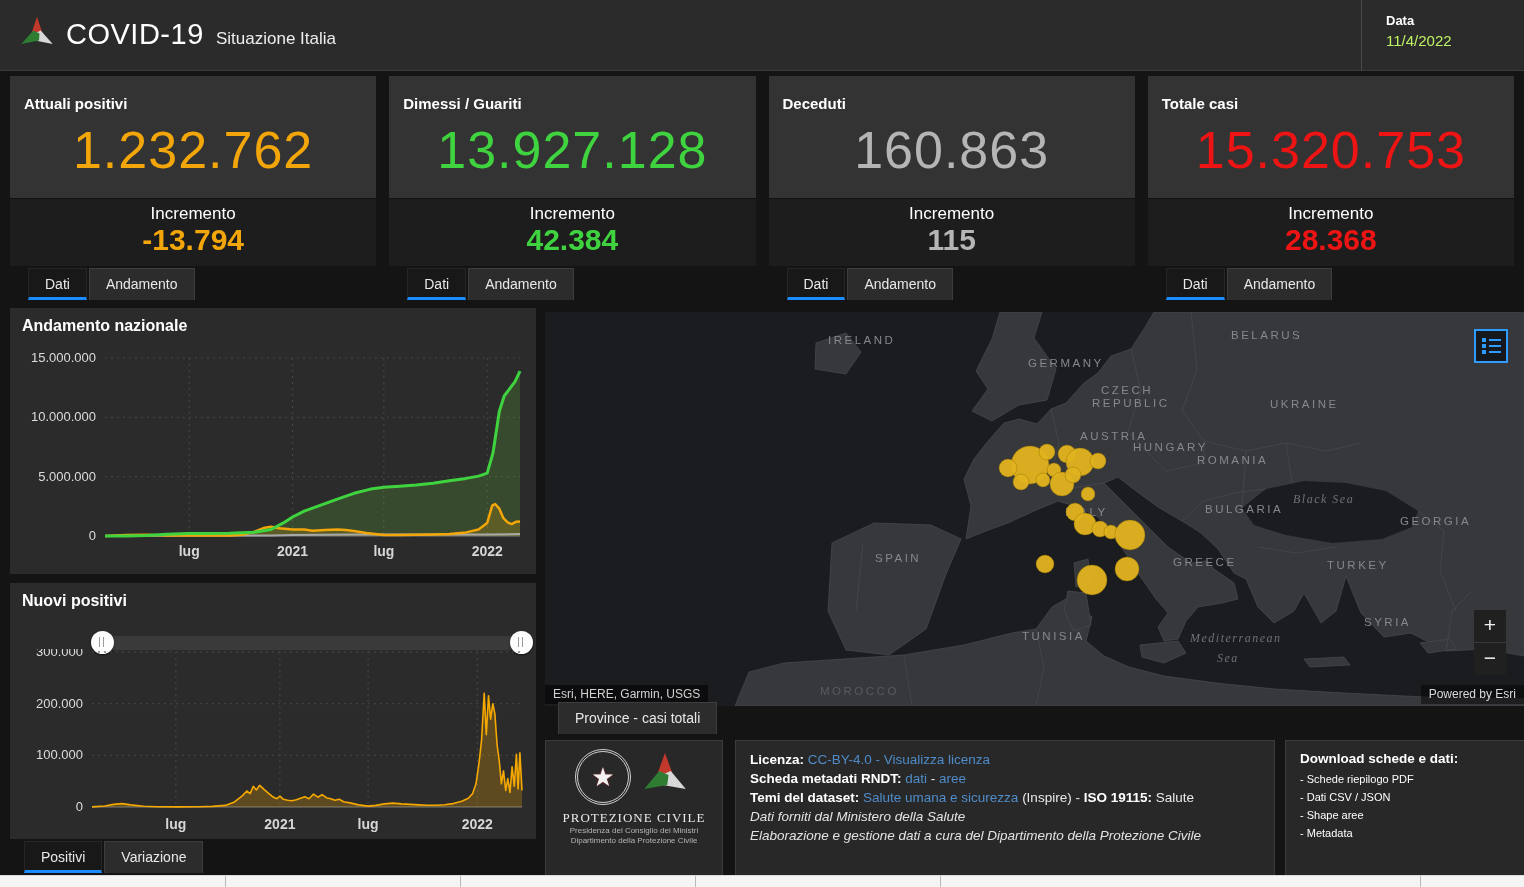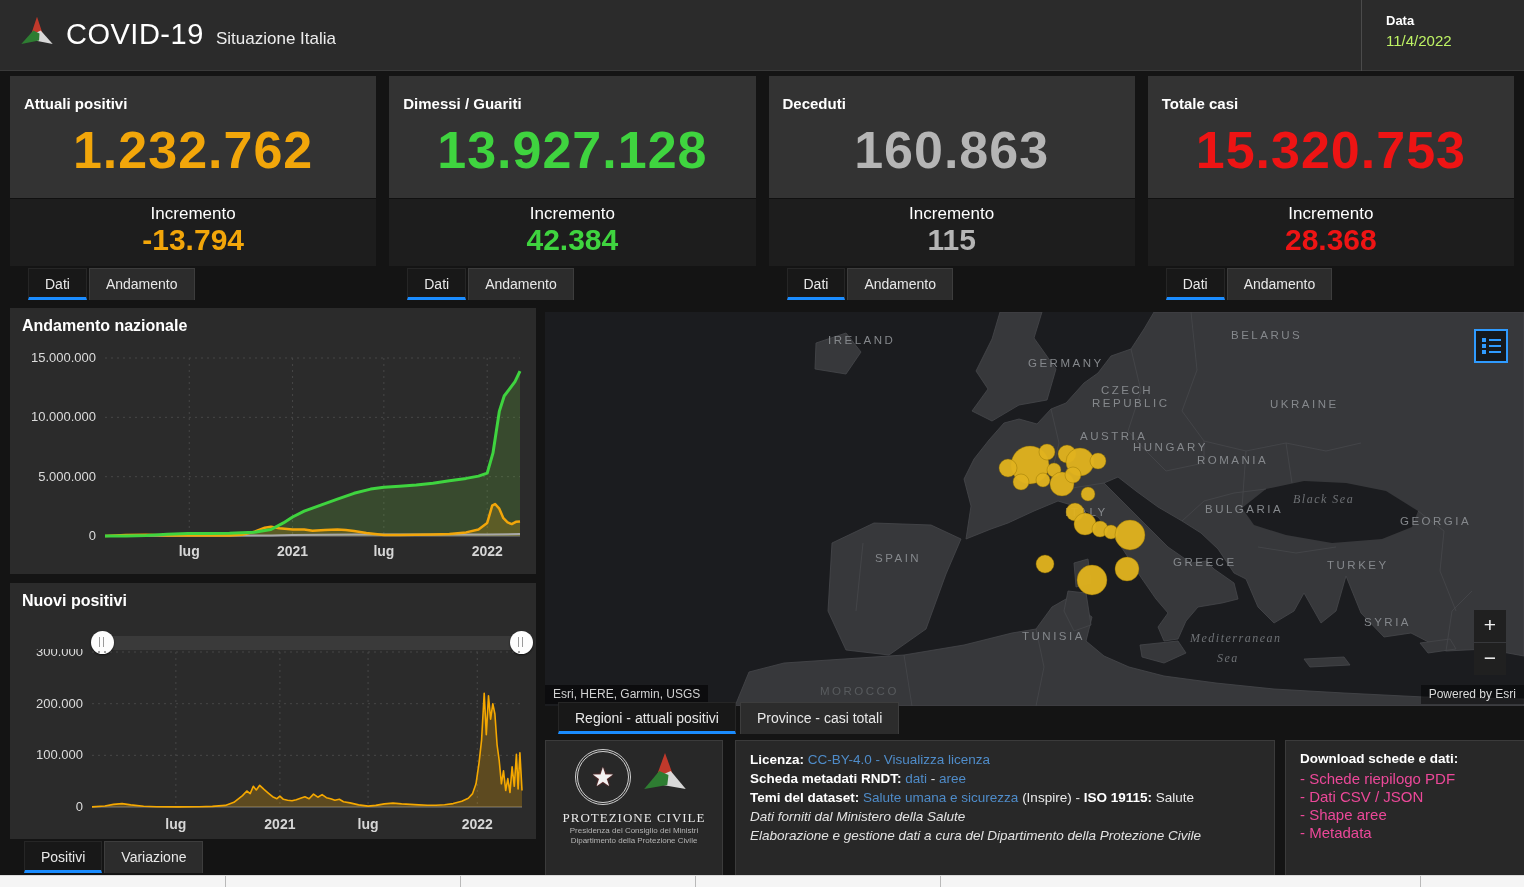--- a/index.html
+++ b/index.html
@@ -15,21 +15,21 @@
   #date-box { position:absolute; right:0; top:0; width:163px; height:71px;
               border-left:1px solid #4b4b4b; padding:13px 0 0 24px; }
   #date-label { color:#fff; font-size:13px; font-weight:bold; }
   #date-value { color:#bef264; font-size:15px; margin-top:4px; }
 
   
   #cards { position:absolute; left:10px; top:76px; width:1504px; display:flex; gap:13px; }
   .card-col { flex:1; display:flex; flex-direction:column; }
   .card-main { background:#333333; height:122px; padding:19px 14px 0; }
   .card-title { color:#fff; font-size:15px; font-weight:bold; }
-  .card-value { text-align:center; font-size:52px; font-weight:bold; margin-top:8px; letter-spacing:1px; }
+  .card-value { text-align:center; font-size:52px; font-weight:normal; margin-top:8px; letter-spacing:1px; }
   .card-incr { background:#1d1d1d; border-top:1px solid #101010; height:68px; text-align:center; padding-top:5px; }
   .incr-label { color:#fff; font-size:17px; }
   .incr-value { font-size:30px; font-weight:bold; line-height:32px; }
   .tabs-row { display:flex; gap:2px; margin-top:2px; padding-left:18px; height:34px; }
   .tab { font-size:14px; color:#e8e8e8; padding:7px 16px 0; background:#2c2c2c;
          border:1px solid #3d3d3d; border-bottom:none; height:32px; cursor:pointer; }
   .tab.active { background:#181818; border-color:#262626; border-bottom:3px solid #1a8cff; }
 
   
   .panel { position:absolute; background:#2b2b2b; }
@@ -75,21 +75,21 @@
   #foot-dl   { left:1285px; width:255px; padding:10px 14px; }
   .logos-row { display:flex; justify-content:center; gap:6px; }
   #logo-title { font-family:"Liberation Serif",serif; color:#eaeaea; font-size:13px;
                 letter-spacing:1px; margin-top:5px; }
   .logo-sub { color:#b5b5b5; font-size:8px; line-height:10px;text-align:center; }
   .info-line { color:#e9e9e9; font-size:13.5px; line-height:18px; margin-bottom:1px;}
   .blabel { font-weight:bold; color:#fff; }
   .blue { color:#4f8cc9; cursor:pointer; }
   .ital { font-style:italic; color:#e2e2e2; }
   #dl-title { color:#fff; font-size:13.5px; font-weight:bold; margin-bottom:4px; }
-  .dl-link { color:#ec4899; font-size:15px; line-height:18px; cursor:pointer; }
+  .dl-link { color:#ffffff; font-size:11px; line-height:18px; cursor:pointer; }
 
   
   #bottom-strip { position:absolute; left:0; top:875px; width:1524px; height:12px;
                   background:#f5f5f5; border-top:1px solid #dcdcdc; }
   .strip-div { position:absolute; top:0; width:1px; height:12px; background:#b9b9b9; }
 
   .emblem { width:56px; height:56px; border-radius:50%; border:3px double #cfcfcf;
             display:flex; align-items:center; justify-content:center; }
   .emblem span { color:#f2f2f2; font-size:26px; text-shadow:0 0 2px #a33; }
 </style>
@@ -324,21 +324,20 @@
           <rect x="13" y="20" width="12" height="2"></rect>
         </g>
     </svg>
   </div>
   <div id="zoom-in" class="map-zoom-btn">+</div>
   <div id="zoom-out" class="map-zoom-btn">−</div>
   <div id="map-attr">Esri, HERE, Garmin, USGS</div>
   <div id="powered">Powered by Esri</div>
 </div>
 <div id="map-tabs">
-  <div class="tab active">Regioni - attuali positivi</div>
   <div class="tab">Province - casi totali</div>
 </div>
 
 <div class="foot-box" id="foot-logo">
   <div class="logos-row">
     <div class="emblem">
         <span>★</span>
       </div>
     <svg width="56" height="56" viewBox="-28 -28 56 56">
       <g>

